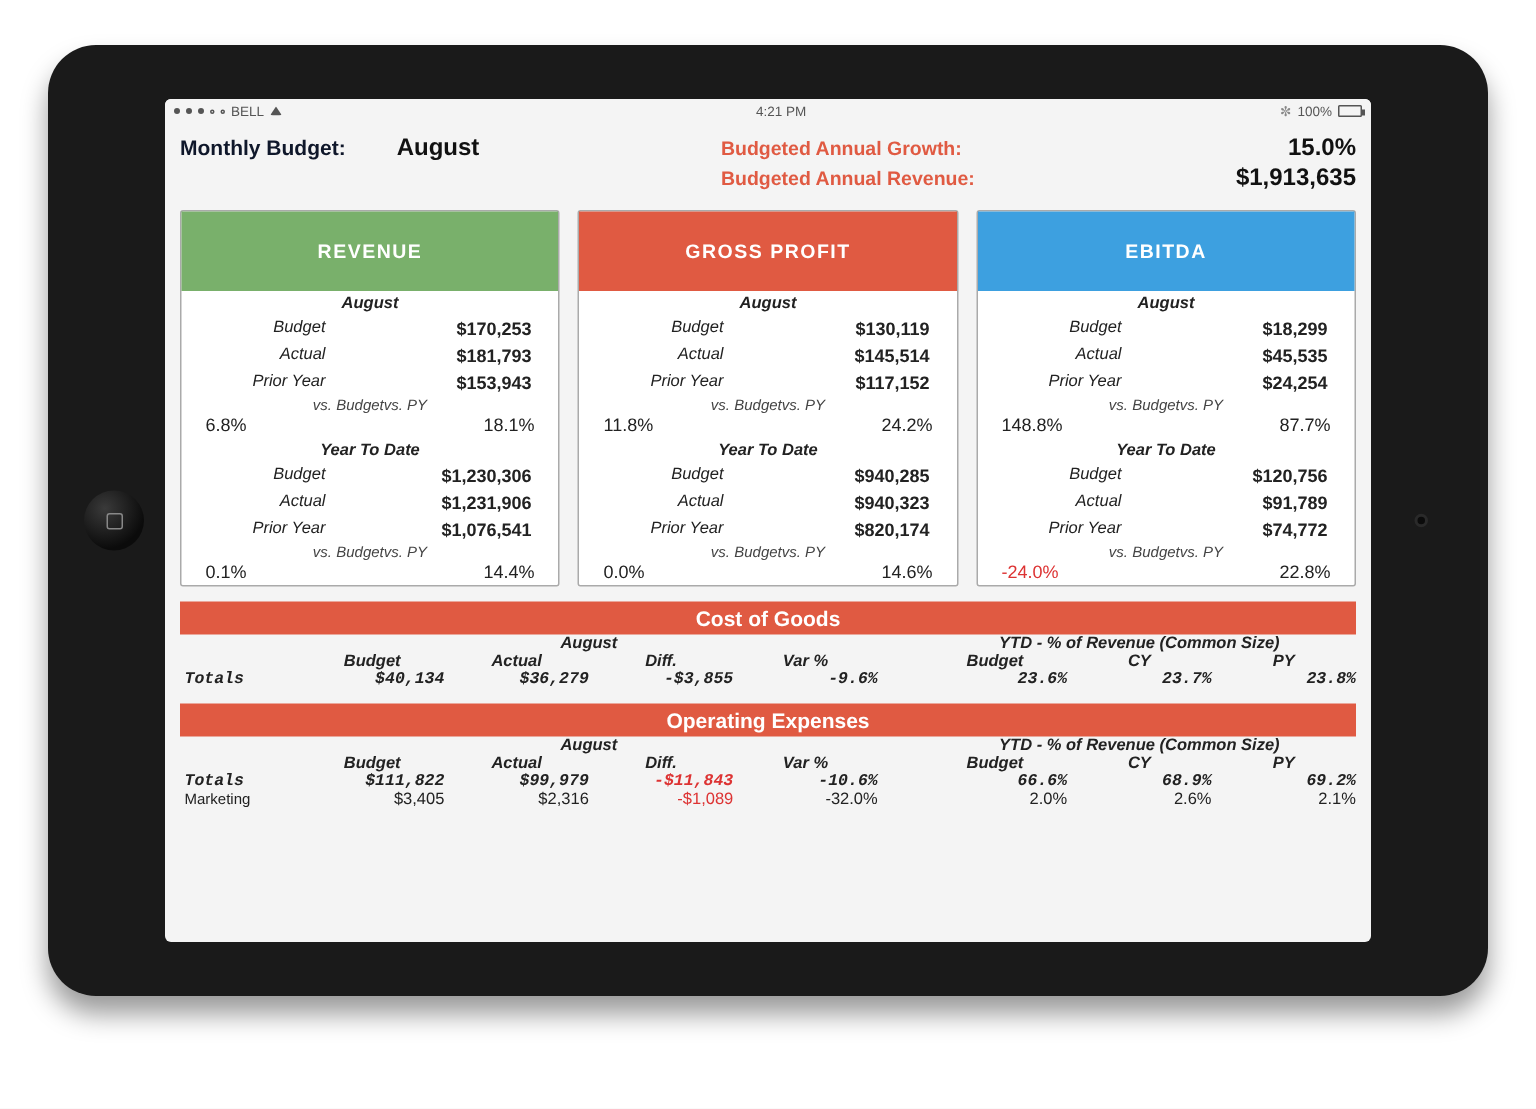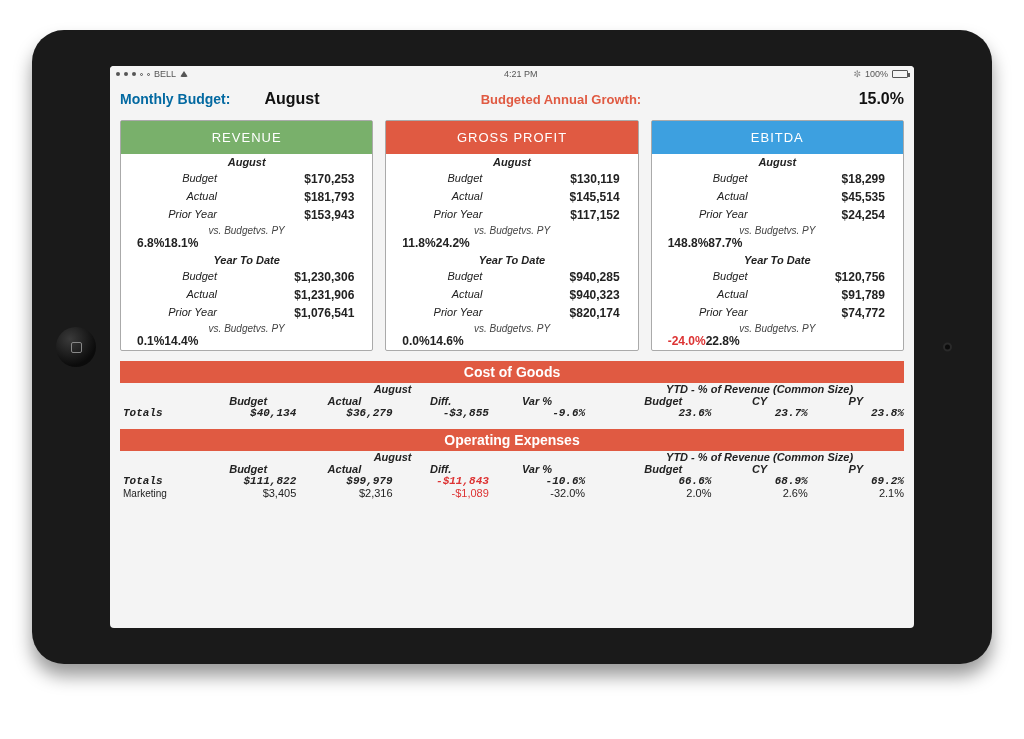--- a/index.html
+++ b/index.html
@@ -80,39 +80,39 @@
   display: flex;
   align-items: flex-start;
   margin-bottom: 12px;
 }
 .header-left {
   display: flex;
   align-items: baseline;
   gap: 34px;
   flex: 0 0 46%;
 }
-.label { font-weight: bold; color: #0369a1; font-size: 14px; }
+.label { font-weight: bold; color: #0f172a; font-size: 14px; }
 .month { font-weight: bold; font-size: 16px; color: #111; }
 .header-right { flex: 1; display:flex; flex-direction:column; gap:2px; }
 .hr-line { display:flex; justify-content: space-between; align-items: baseline; }
 .hr-label { color:#e05a42; font-weight:bold; font-size:13px; }
 .hr-value { font-weight:bold; font-size:16px; color:#111; }
 
 .cards-row { display:flex; gap:12px; }
 .card { flex:1; background:#fff; border:1.5px solid #aaa; border-radius:2px; }
-.card-title { text-align:center; font-weight:normal; color:#fff; font-size:13px; letter-spacing:1px; padding:9px 0; }
+.card-title { text-align:center; font-weight:bold; color:#fff; font-size:13px; letter-spacing:1px; padding:19px 0; }
 .bg-green{ background:#79b06b; }
 .bg-orange{ background:#e05a42; }
 .bg-blue{ background:#3da0e0; }
 .sub { text-align:center; font-weight:bold; font-style:italic; font-size:11px; padding:2px 0; }
 .metric-row { display:flex; justify-content:space-between; padding:2px 18px 2px 36px; }
 .metric-label{ font-style:italic; font-size:11px; text-align:right; width:60px;}
 .metric-value{ font-weight:bold; font-size:12px; }
 .var-row { display:flex; justify-content:center; padding:1px 16px 0 16px; font-style:italic; font-size:10px; color:#444;}
-.var-vals { display:flex; justify-content:flex-start; padding:0 16px 2px 16px; font-weight:bold; font-size:12px; }
+.var-vals { display:flex; justify-content:space-between; padding:0 16px 2px 16px; font-weight:normal; font-size:12px; }
 .neg { color:#d33; }
 
 .section-banner { background:#e05a42; color:#fff; font-weight:bold; text-align:center; font-size:14px; padding:3px 0; margin-top:10px; }
 .name { width:80px; padding-left:3px; }
 .bold { font-weight:bold; font-style:italic;font-family:Liberation Mono, monospace;}
 .grid7 { display:grid; grid-template-columns: 80px repeat(4, 1fr) 30px repeat(3, 1fr); align-items:center; }
 .ghead { font-weight:bold; font-style:italic; font-size:11px; text-align:center; }
 .gcell { font-size:11px; text-align:right; }
 </style>
 </head>
@@ -147,20 +147,24 @@
       <div class="header-row">
         <div class="header-left">
           <span class="label">Monthly Budget:</span>
           <span class="month">August</span>
         </div>
         <div class="header-right">
           <div class="hr-line">
             <span class="hr-label">Budgeted Annual Growth:</span>
             <span class="hr-value">15.0%</span>
           </div>
+          <div class="hr-line">
+            <span class="hr-label">Budgeted Annual Revenue:</span>
+            <span class="hr-value">$1,913,635</span>
+          </div>
         </div>
       </div>
 
       <div class="cards-row">
 
         <div class="card">
           <div class="card-title bg-green">REVENUE</div>
           <div class="sub">August</div>
           <div class="metric-row">
               <span class="metric-label">Budget</span>

